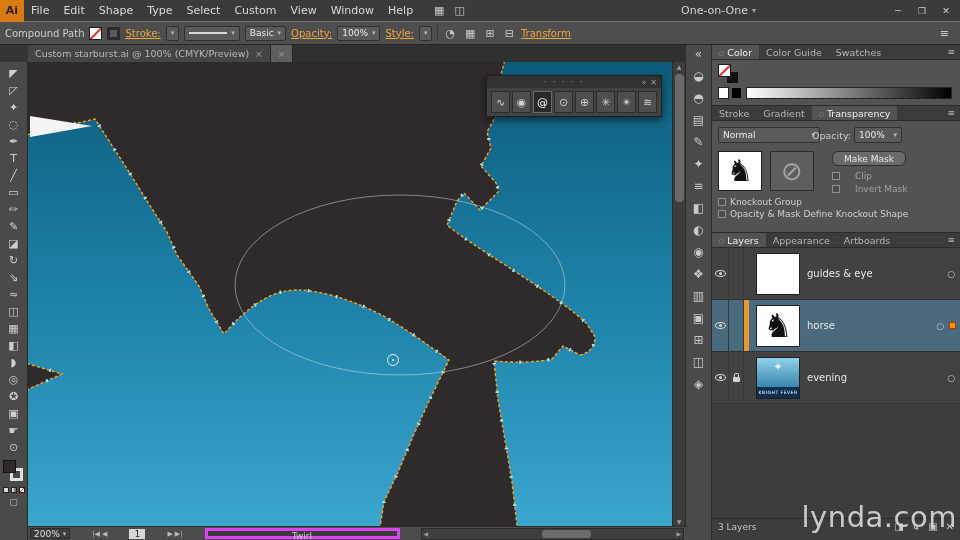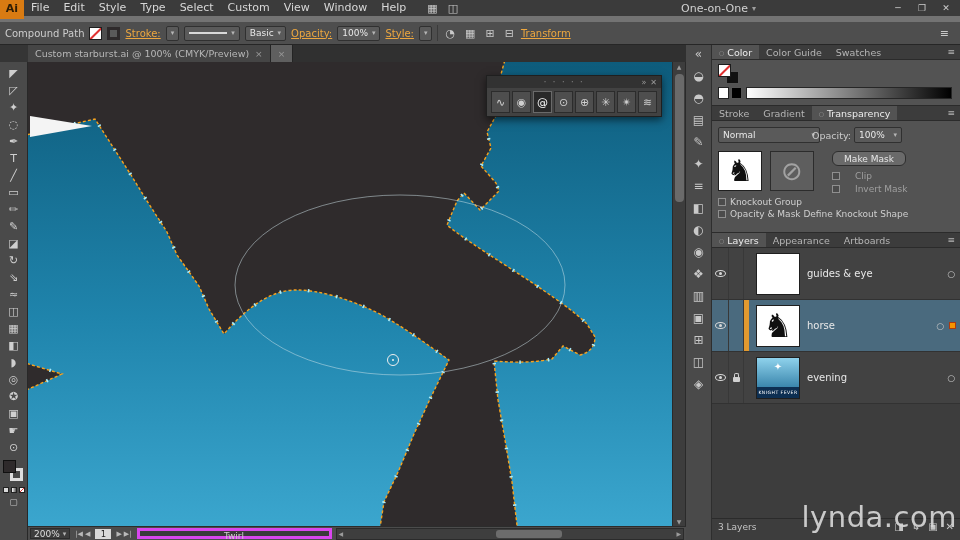--- a/index.html
+++ b/index.html
@@ -1,20 +1,20 @@
 <!DOCTYPE html>
 <html><head>
 <meta charset="utf-8">
 <style>
   *{box-sizing:border-box;margin:0;padding:0;user-select:none}
   html,body{width:960px;height:540px;overflow:hidden}
   body{position:relative;background:#3f3f3f;font-family:"DejaVu Sans","Liberation Sans",sans-serif;color:#d6d6d6}
 
   
-  .menubar{position:absolute;left:0;top:0;right:0;height:22px;background:#3b3b3b;border-bottom:6px solid #737373;display:flex;align-items:center}
+  .menubar{position:absolute;left:0;top:0;right:0;height:22px;background:#3b3b3b;border-bottom:1px solid #737373;display:flex;align-items:center}
   .ai-logo{width:24px;height:22px;background:#d97b12;color:#2e1d05;font-weight:bold;font-size:11px;display:flex;align-items:center;justify-content:center}
   .menus{display:flex;align-items:center;height:100%}
   .menu-item{padding:0 7px;font-size:11px;color:#d8d8d8;line-height:22px}
   .bar-icons{display:flex;gap:10px;margin-left:14px}
   .bar-icon{font-size:11px;color:#c9c9c9}
   .workspace{margin-left:auto;display:flex;align-items:center;gap:4px;font-size:11px;color:#d2d2d2;margin-right:130px}
   .ws-caret{font-size:8px;color:#9e9e9e}
   .win-controls{display:flex;margin-right:2px}
   .win-btn{width:24px;text-align:center;font-size:9px;color:#cdcdcd;line-height:22px}
 
@@ -68,21 +68,21 @@
   .liq-title{height:12px;background:#323232;display:flex;align-items:center;font-size:8px;color:#999;padding:0 4px;gap:4px}
   .liq-dots{flex:1;text-align:center;letter-spacing:2px;color:#8a8a8a}
   .liq-body{display:flex;gap:2px;padding:3px 4px}
   .liq-tool{width:19px;height:22px;background:#4e4e4e;border:1px solid #2c2c2c;color:#d0d0d0;font-size:11px;display:flex;align-items:center;justify-content:center}
   .liq-tool.selected{background:#292929;border-color:#6a6a6a;color:#fff}
 
   
   .vscroll{position:absolute;left:672px;top:62px;width:14px;height:464px;background:#3d3d3d;border-left:1px solid #2a2a2a;border-right:1px solid #2a2a2a}
   .vs-arrow{position:absolute;left:0;width:12px;text-align:center;font-size:6px;color:#9b9b9b}
   .vthumb{position:absolute;left:2px;top:12px;width:9px;height:128px;background:#6a6a6a;border-radius:4px}
-  .statusbar{position:absolute;left:28px;top:526px;width:658px;height:14px;background:#4c4c4c;border-top:1px solid #2c2c2c;display:flex;align-items:center;gap:4px;padding:0 2px;font-size:9px}
+  .statusbar{position:absolute;left:28px;top:526px;width:658px;height:14px;background:#4c4c4c;border-top:1px solid #2c2c2c;display:flex;align-items:center;gap:21px;padding:0 2px;font-size:9px}
   .zoom{background:#3d3d3d;border:1px solid #2c2c2c;height:11px;padding:0 3px;display:flex;gap:3px;align-items:center;color:#dedede}
   .nav-btn{font-size:7px;color:#b9b9b9;padding:0 1px}
   .ab-field{width:16px;height:10px;background:#d8d8d8;color:#222;text-align:center;font-size:8.5px;line-height:10px}
   .tool-status{width:195px;height:11px;background:#3a3a3a;border:3px solid #d946ef;display:flex;align-items:flex-start;justify-content:center;color:#d0d0d0}
   .hscroll{flex:1;height:12px;background:#3e3e3e;border:1px solid #2b2b2b;position:relative;display:flex;align-items:center;justify-content:space-between;padding:0 2px}
   .hs-arrow{font-size:6px;color:#9b9b9b}
   .hthumb{position:absolute;left:46%;width:19%;top:1px;bottom:1px;background:#6c6c6c;border-radius:3px}
 
   
   .dock{position:absolute;left:686px;top:45px;right:0;bottom:0;background:#4a4a4a;display:flex}
@@ -143,21 +143,21 @@
   .watermark{position:absolute;right:3px;bottom:6px;font-size:29px;color:rgba(214,214,214,.92);z-index:60;letter-spacing:.5px}
 </style>
 </head>
 <body>
 
 <div class="menubar">
   <div class="ai-logo">Ai</div>
   <div class="menus" id="menus">
       <span class="menu-item">File</span>
       <span class="menu-item">Edit</span>
-      <span class="menu-item">Style</span>
+      <span class="menu-item">Shape</span>
       <span class="menu-item">Type</span>
       <span class="menu-item">Select</span>
       <span class="menu-item">Custom</span>
       <span class="menu-item">View</span>
       <span class="menu-item">Window</span>
       <span class="menu-item">Help</span>
     </div>
   <div class="bar-icons" id="bar-icons">
       <span class="bar-icon">▦</span>
       <span class="bar-icon">◫</span>

